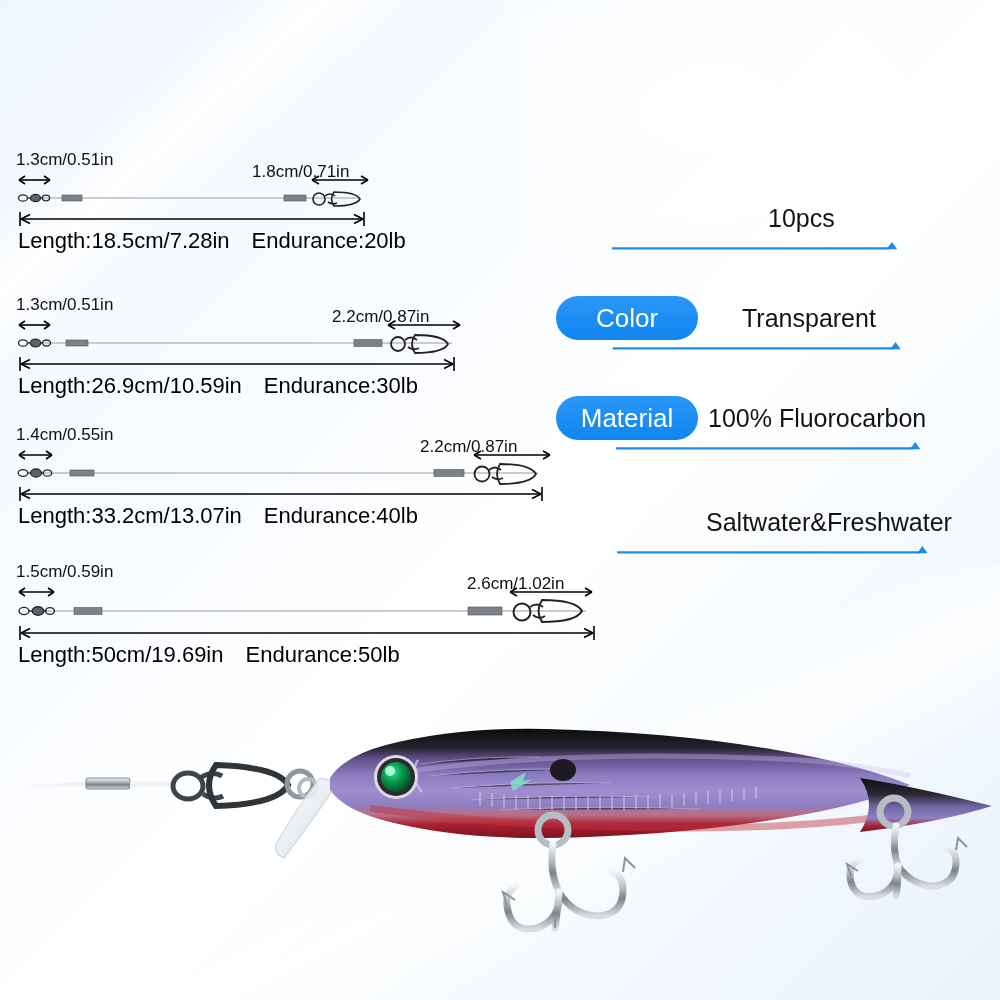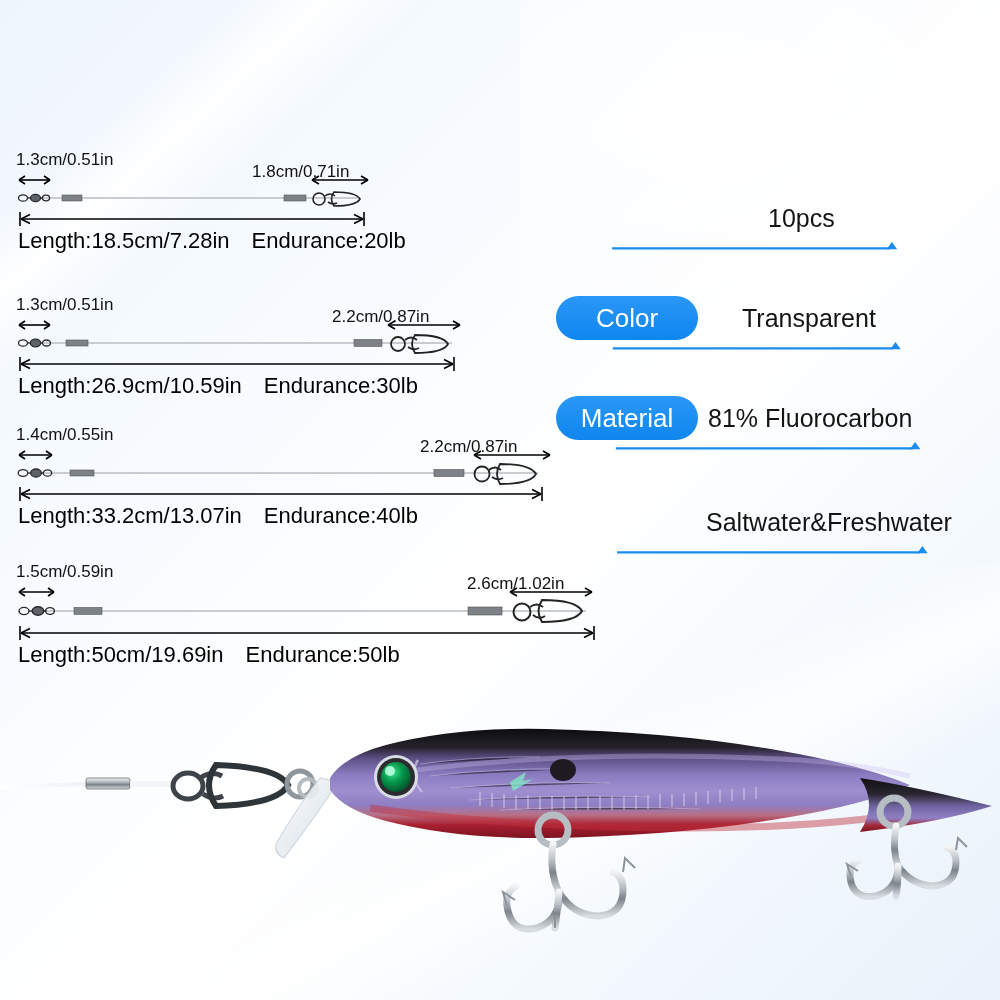--- a/index.html
+++ b/index.html
@@ -277,21 +277,21 @@
     <div class="pill" style="width:142px;">Color</div>
     <div class="specval" style="left:186px;">Transparent</div>
     <svg class="underline" width="390" height="12" viewBox="0 0 390 12">
       <line x1="0" y1="8.5" x2="374" y2="8.5" stroke="#1a8cf0" stroke-width="3"></line>
       <path d="M370,9.5 L377,0 L384,9.5 Z" fill="#1a8cf0"></path>
     </svg>
   </div>
 
   <div class="spec" style="top:396px;width:420px;">
     <div class="pill" style="width:142px;text-align:center;">Material</div>
-    <div class="specval" style="left:152px;">81% Fluorocarbon</div>
+    <div class="specval" style="left:152px;">100% Fluorocarbon</div>
     <svg class="underline" width="415" height="12" viewBox="0 0 415 12">
       <line x1="0" y1="8.5" x2="396" y2="8.5" stroke="#1a8cf0" stroke-width="3"></line>
       <path d="M392,9.5 L399,0 L406,9.5 Z" fill="#1a8cf0"></path>
     </svg>
   </div>
 
   <div class="spec" style="top:500px;width:428px;">
     <div class="specval" style="left:150px;">Saltwater&amp;Freshwater</div>
     <svg class="underline" width="425" height="12" viewBox="0 0 425 12">
       <line x1="0" y1="8.5" x2="404" y2="8.5" stroke="#1a8cf0" stroke-width="3"></line>

